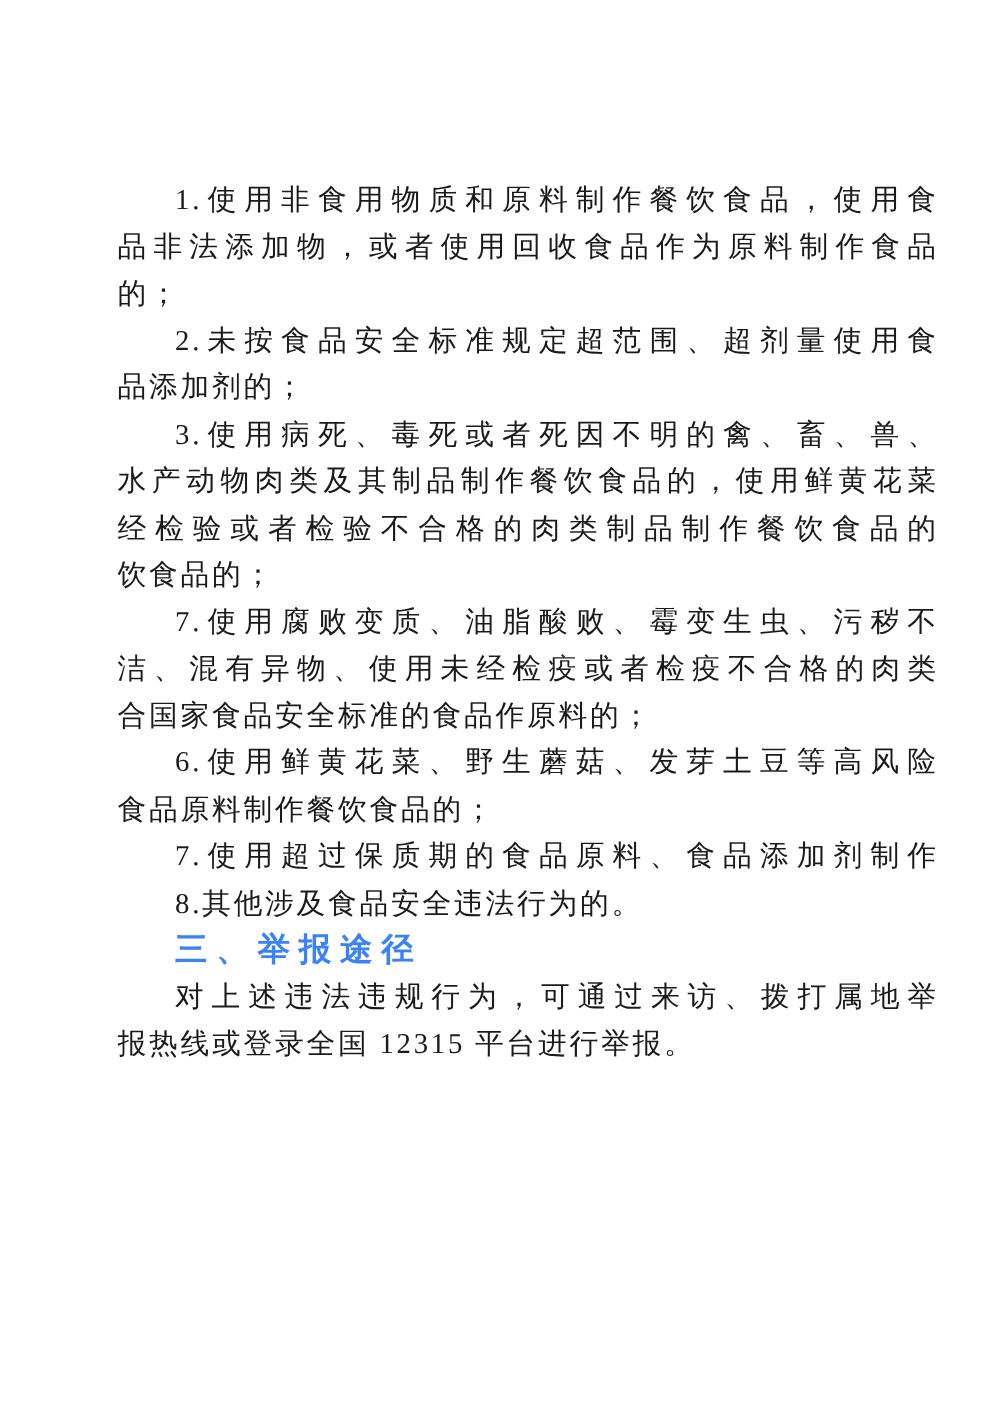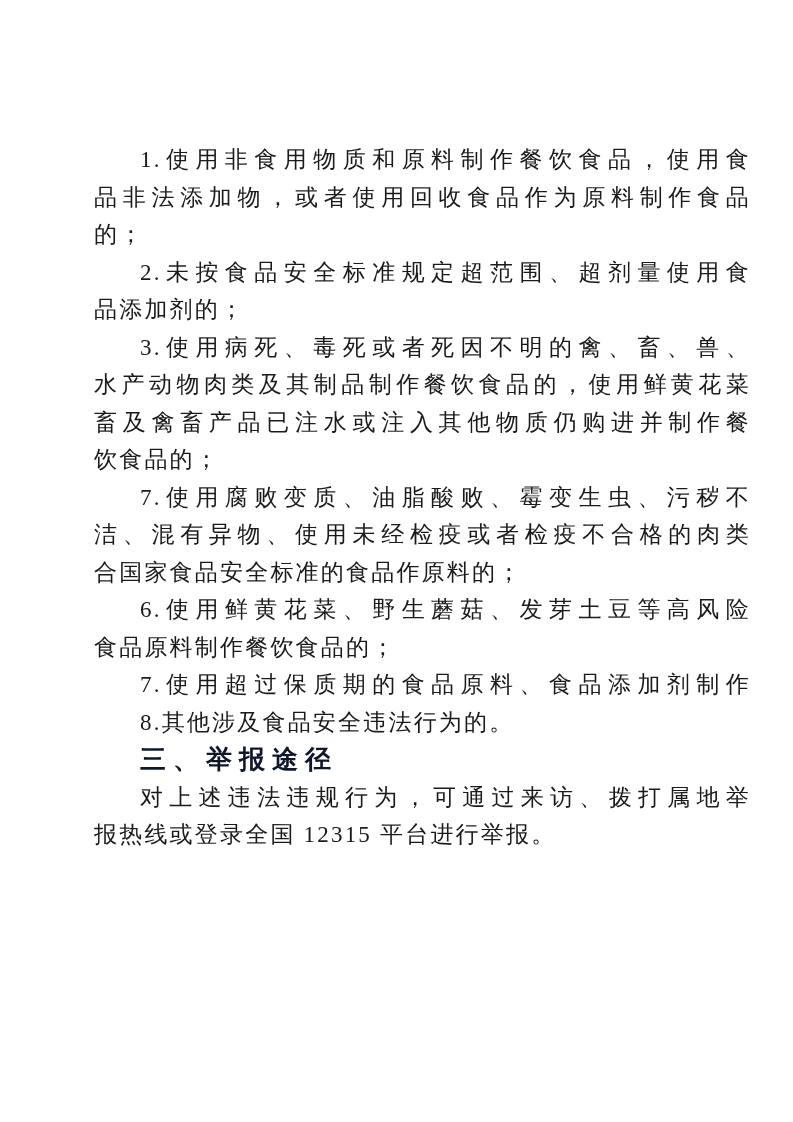--- a/index.html
+++ b/index.html
@@ -37,21 +37,21 @@
   .heading {
     display: block;
     height: 37.5px;
     line-height: 37.5px;
     padding-left: 46px;
     margin: 0;
     font-family: "Liberation Sans", "DejaVu Sans", sans-serif;
     font-weight: 700;
     font-size: 26px;
     letter-spacing: 7px;
-    color: #0f172a;
+    color: #3b82f6;
     text-align: left;
     text-align-last: left;
   }
 </style>
 </head>
 <body>
 
 <main class="page">
 
   <div class="para">
@@ -61,21 +61,21 @@
   </div>
 
   <div class="para">
     <span class="ln ind">2.未按食品安全标准规定超范围、超剂量使用食</span>
     <span class="ln end">品添加剂的；</span>
   </div>
 
   <div class="para">
     <span class="ln ind">3.使用病死、毒死或者死因不明的禽、畜、兽、</span>
     <span class="ln">水产动物肉类及其制品制作餐饮食品的，使用鲜黄花菜</span>
-    <span class="ln">畜及禽畜产品已注水或注入其他物质仍购进并制作餐</span>
+    <span class="ln">经检验或者检验不合格的肉类制品制作餐饮食品的</span>
     <span class="ln end">饮食品的；</span>
   </div>
 
 
   <div class="para">
     <span class="ln ind">7.使用腐败变质、油脂酸败、霉变生虫、污秽不</span>
     <span class="ln">洁、混有异物、使用未经检疫或者检疫不合格的肉类</span>
     <span class="ln end">合国家食品安全标准的食品作原料的；</span>
   </div>
 

